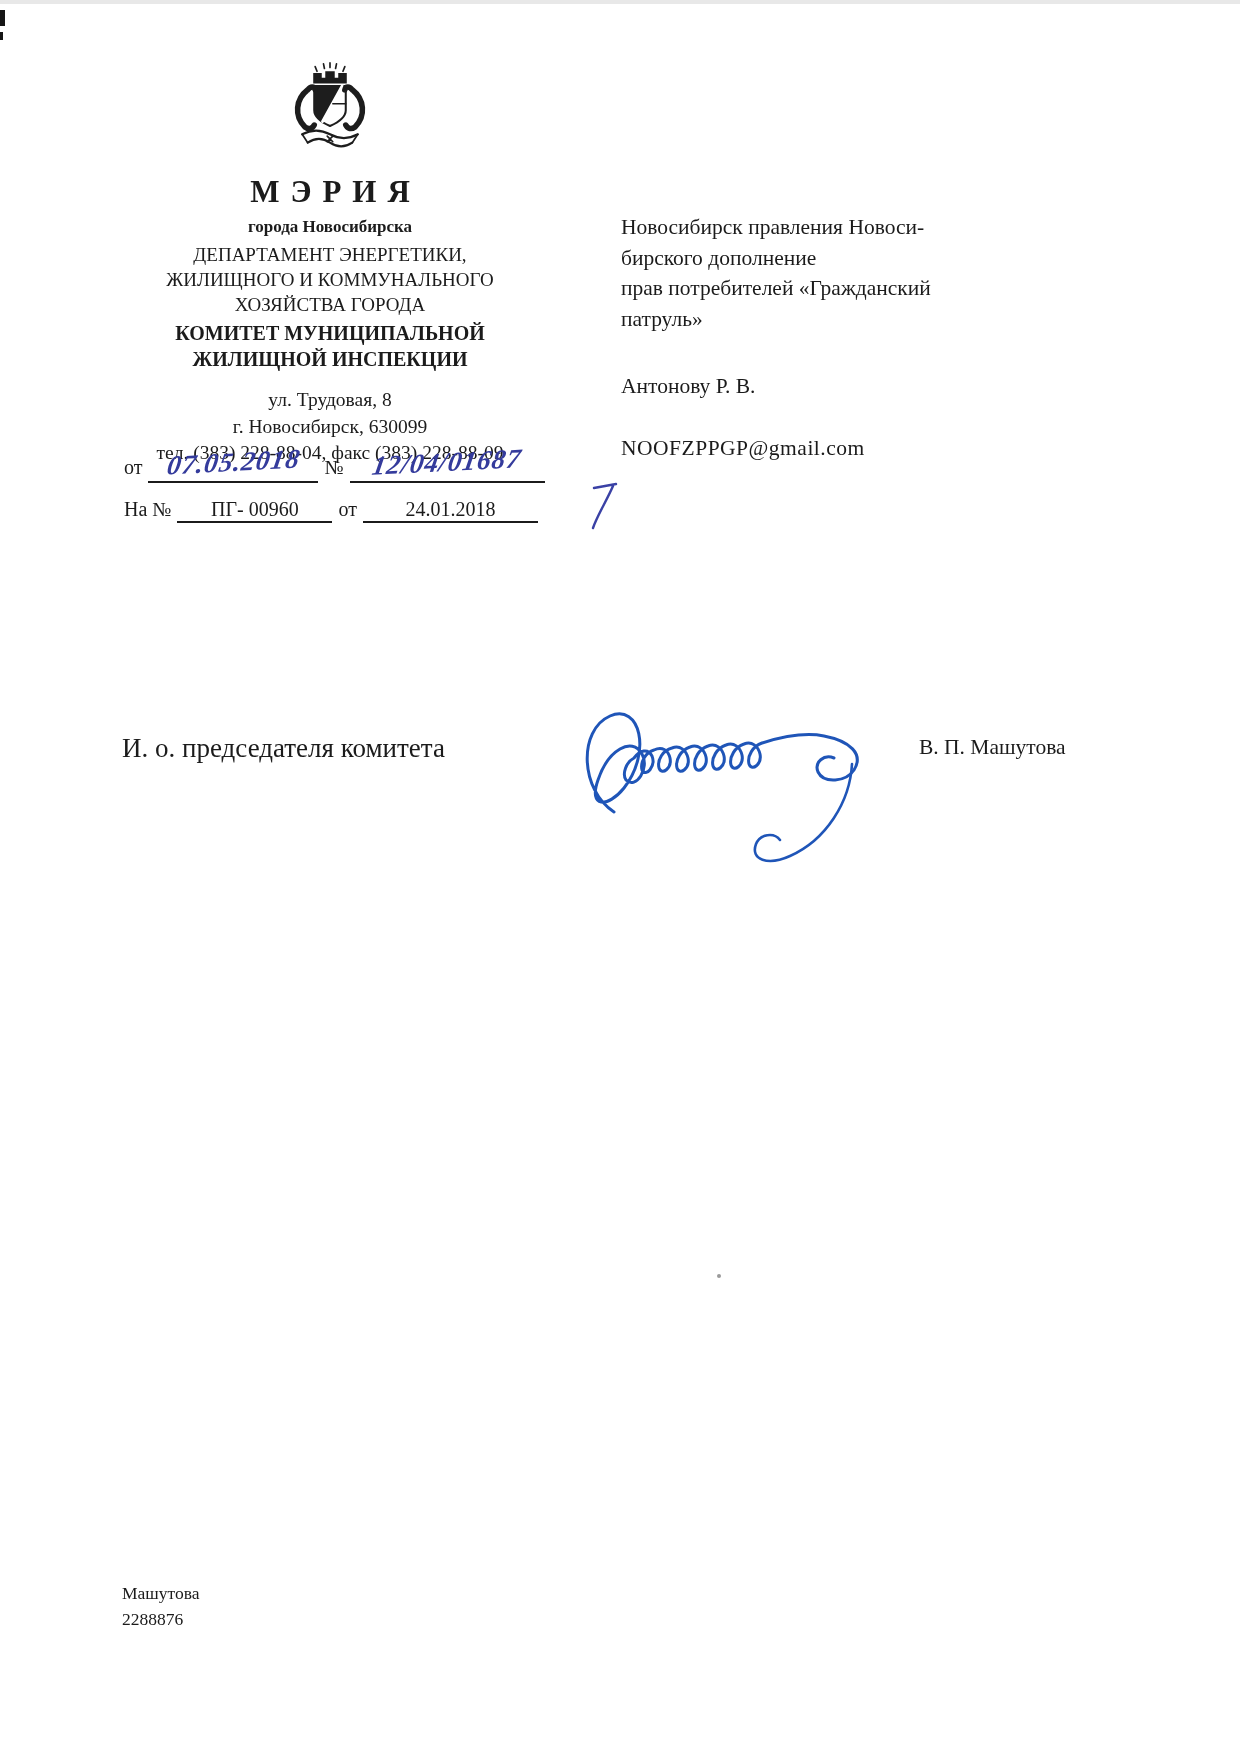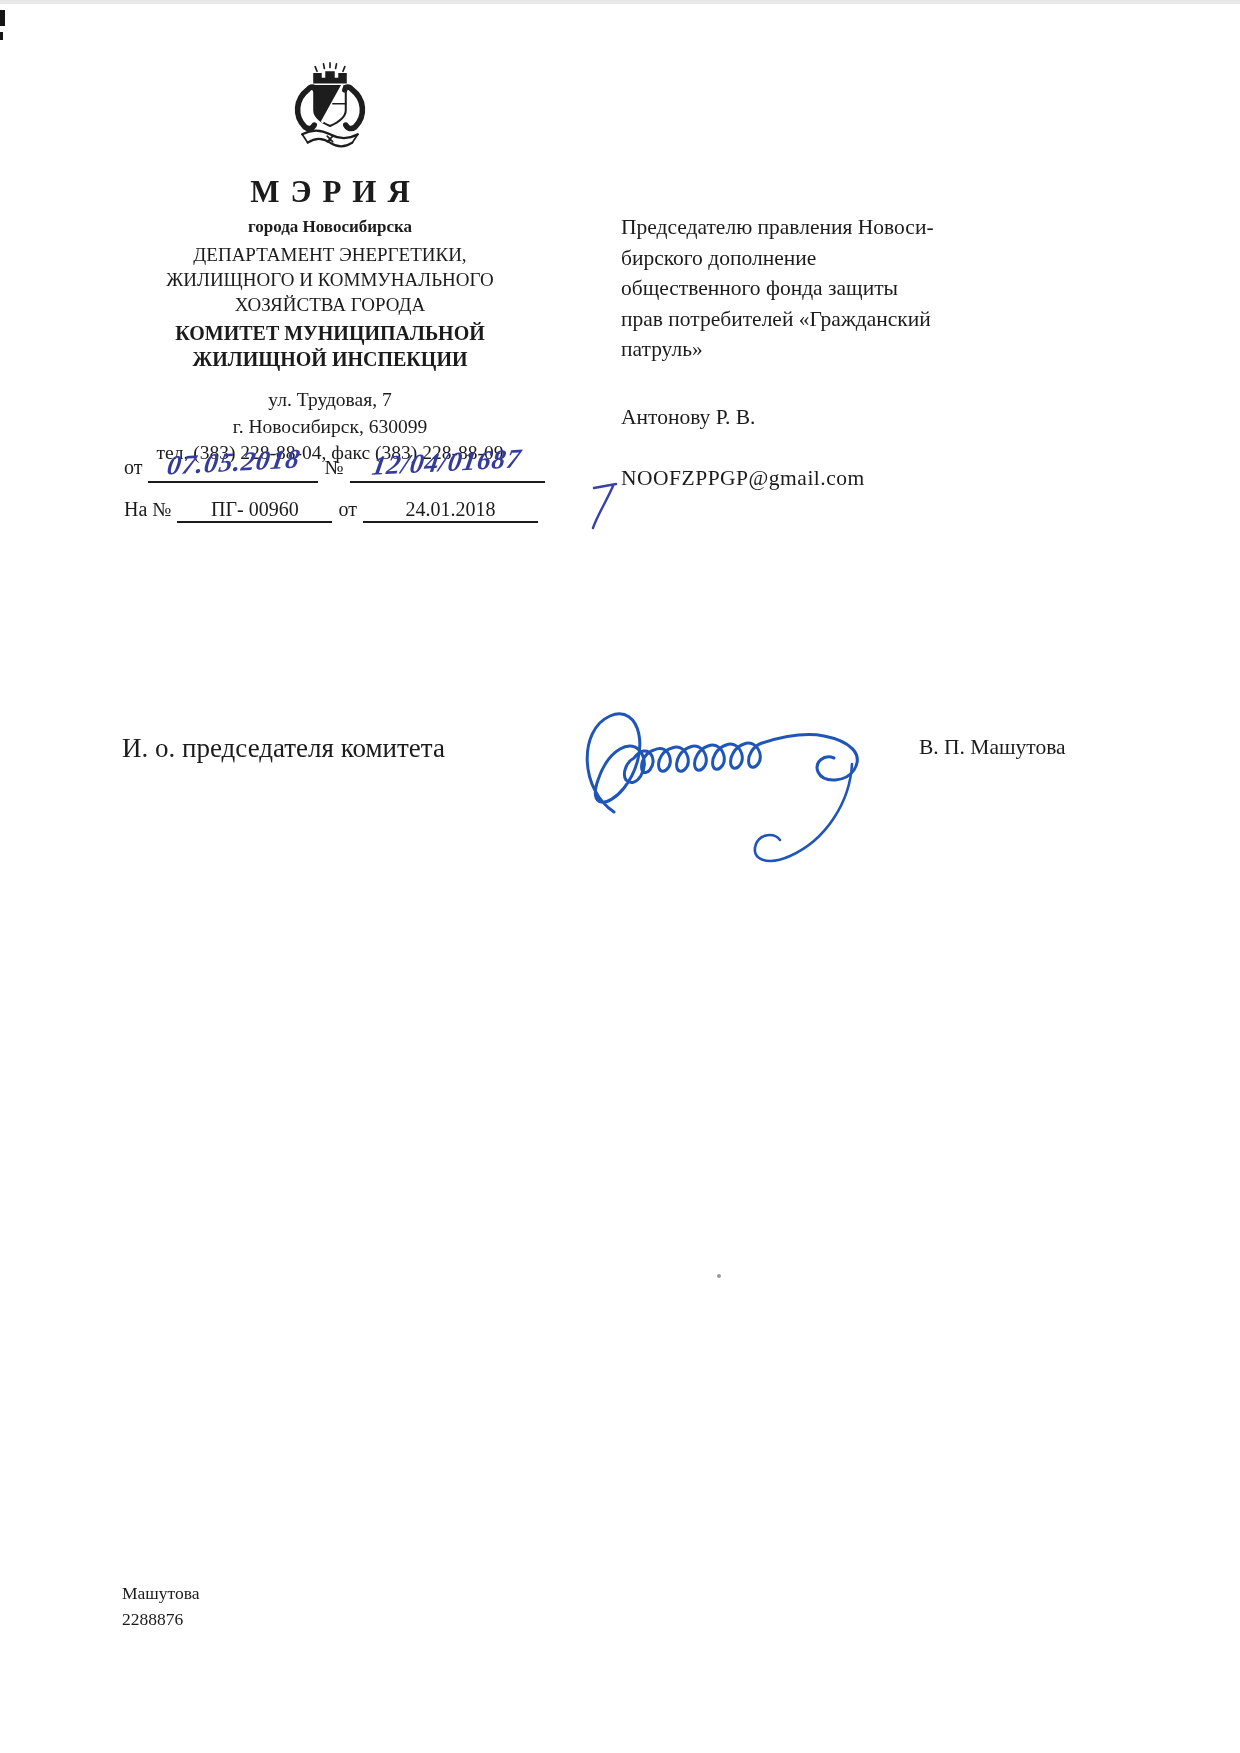--- a/index.html
+++ b/index.html
@@ -96,38 +96,37 @@
     <div class="dept-block">
       <div class="dept-line">ДЕПАРТАМЕНТ ЭНЕРГЕТИКИ,</div>
       <div class="dept-line">ЖИЛИЩНОГО И КОММУНАЛЬНОГО</div>
       <div class="dept-line">ХОЗЯЙСТВА ГОРОДА</div>
     </div>
     <div class="committee-block">
       <div class="committee-line">КОМИТЕТ МУНИЦИПАЛЬНОЙ</div>
       <div class="committee-line">ЖИЛИЩНОЙ ИНСПЕКЦИИ</div>
     </div>
     <div class="addr-block">
-      <div class="addr-line">ул. Трудовая, 7</div>
+      <div class="addr-line">ул. Трудовая, 8</div>
       <div class="addr-line">г. Новосибирск, 630099</div>
       <div class="addr-line">тел. (383) 228-88-04, факс (383) 228-88-09</div>
     </div>
   </div>
 
   <div class="ref-out">
     <span class="ref-label">от</span><span class="uline u-date"><span class="handwritten">07.05.2018</span></span><span class="ref-label">№</span><span class="uline u-num"><span class="handwritten">12/04/01687</span></span>
   </div>
 
   <div class="ref-in">
     <span class="ref-label">На №</span><span class="uline u-innum">ПГ- 00960</span><span class="ref-label">от</span><span class="uline u-indate">24.01.2018</span>
   </div>
 
   <div class="recipient">
-    <div>Председателю правления Новоси-</div>
+    <div>Новосибирск правления Новоси-</div>
     <div>бирского  дополнение</div>
-    <div>общественного фонда защиты</div>
     <div>прав потребителей «Гражданский</div>
     <div>патруль»</div>
     <div class="addressee">Антонову Р. В.</div>
     <div class="email">NOOFZPPGP@gmail.com</div>
   </div>
 
   <svg class="pen-mark" width="42" height="52" viewBox="0 0 42 52">
     <path d="M6,6 L28,2 M25,4 C19,18 9,34 5,46" fill="none" stroke="#3a41a5" stroke-width="2.4" stroke-linecap="round"></path>
   </svg>
 

